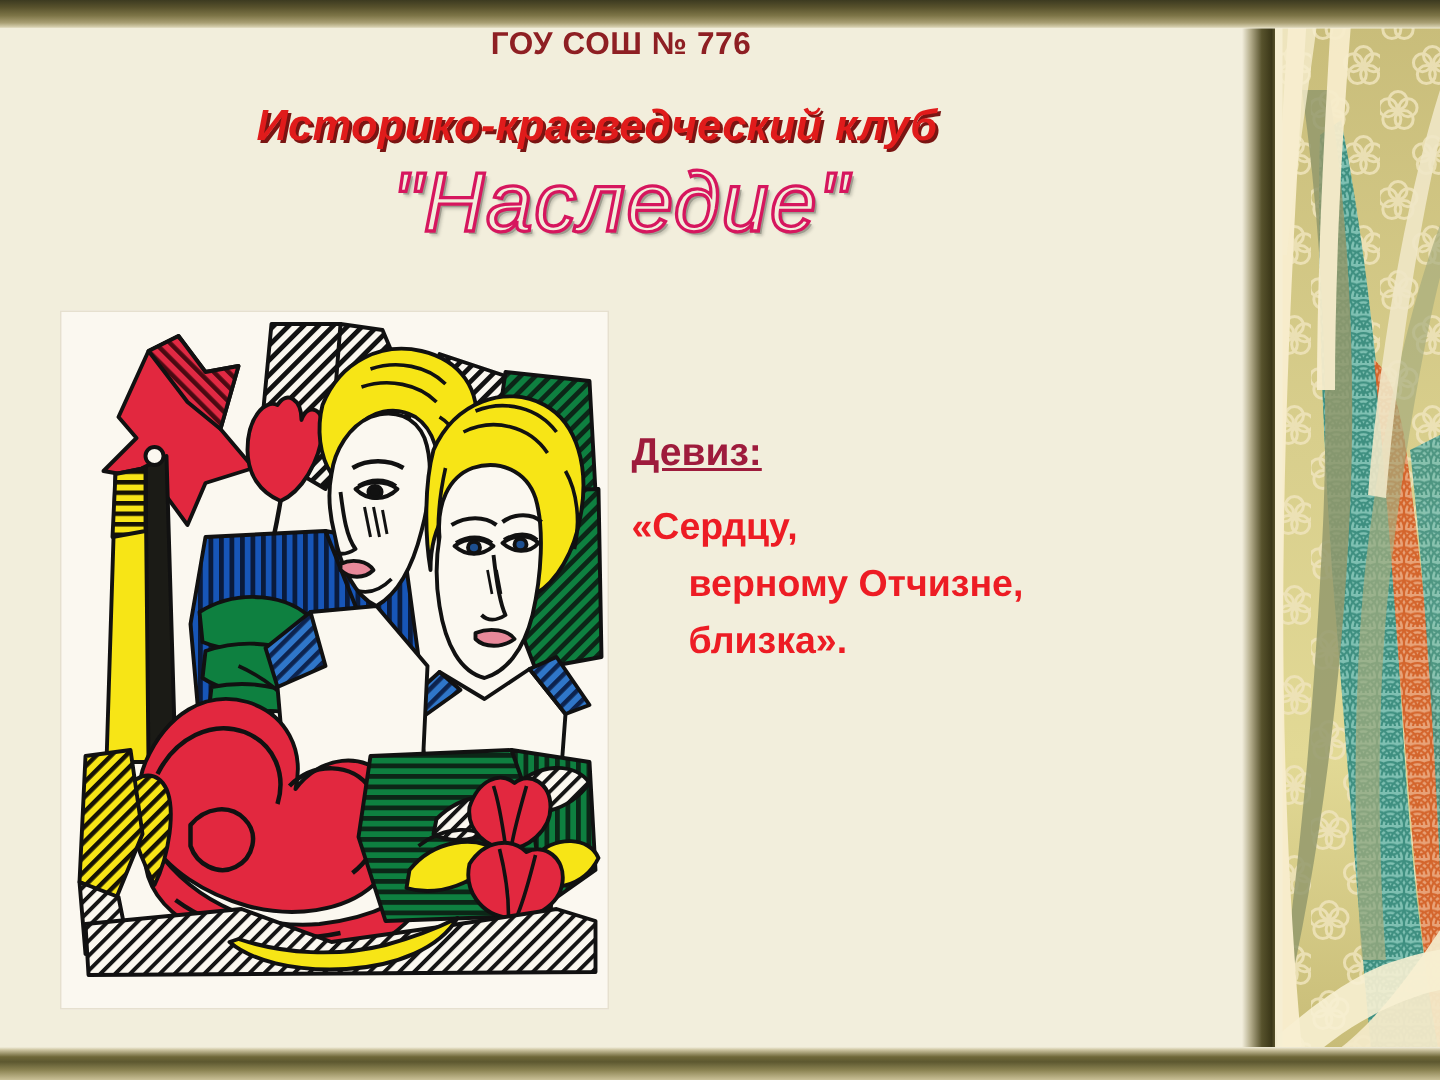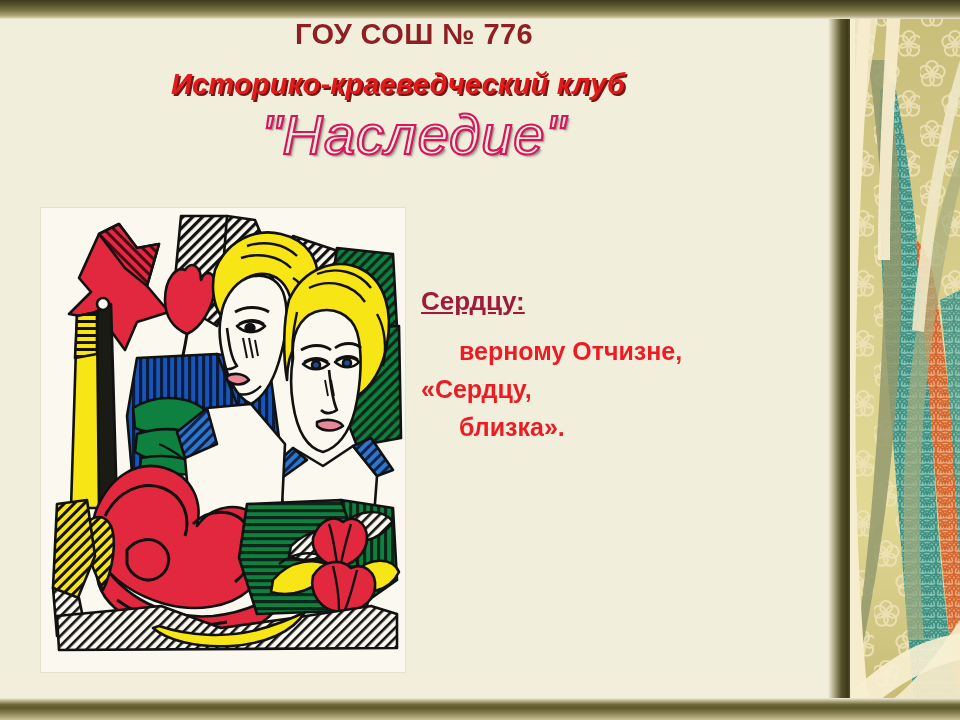--- a/index.html
+++ b/index.html
@@ -47,21 +47,21 @@
     overflow: hidden;
   }
   .deco svg { display: block; }
 
   
   .title-1 {
     position: absolute;
     left: 0; top: 18px;
     width: 828px;
     text-align: center;
-    font-size: 29px;
+    font-size: 21px;
     font-weight: bold;
     color: #8E1F23;
     letter-spacing: 0.4px;
     z-index: 5;
     white-space: nowrap;
   }
   .title-2 {
     position: absolute;
     left: 0; top: 68px;
     width: 796px;
@@ -440,21 +440,21 @@
         <path d="M316,362 C312,378 308,392 304,402" fill="none" stroke="#111" stroke-width="2.4"></path>
 
         <polygon points="16,408 120,398 180,420 252,410 330,398 356,406 356,440 18,442" fill="url(#hWhiteD)"></polygon>
         <path d="M118,418 C148,428 184,430 216,422 C238,416 252,410 264,404
                  C252,424 224,436 190,438 C154,440 126,432 112,420 Z" fill="#F7E516"></path>
       </g>
     </svg>
   </div>
 
   <div class="motto-block">
-    <div class="motto-head">Сердцу:</div>
+    <div class="motto-head">Девиз:</div>
+    <div class="motto-line">«Сердцу,</div>
     <div class="motto-line indent">верному Отчизне,</div>
-    <div class="motto-line">«Сердцу,</div>
     <div class="motto-line indent">близка».</div>
   </div>
 
   <div class="band-bottom"></div>
 
 </div>
 
 </body></html>

